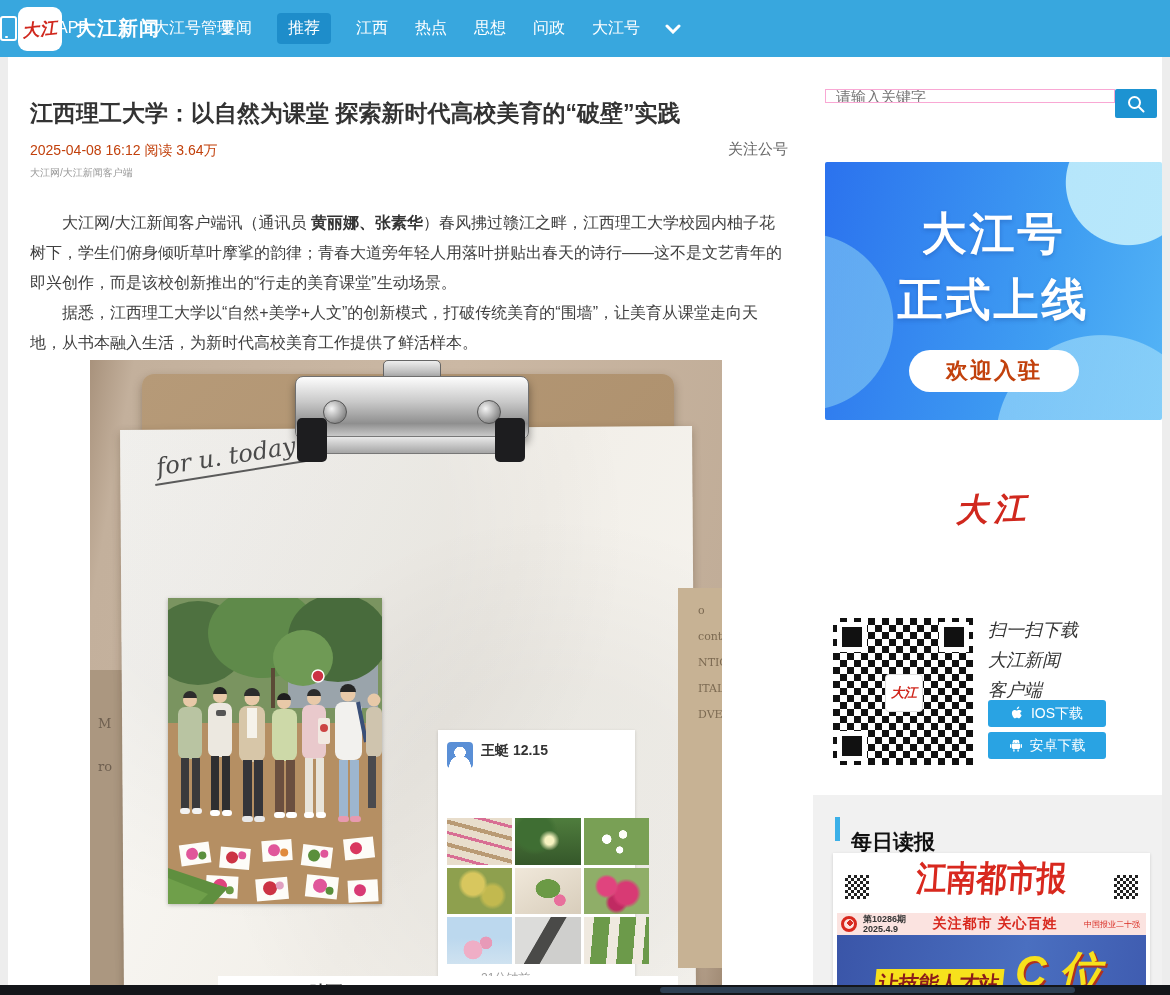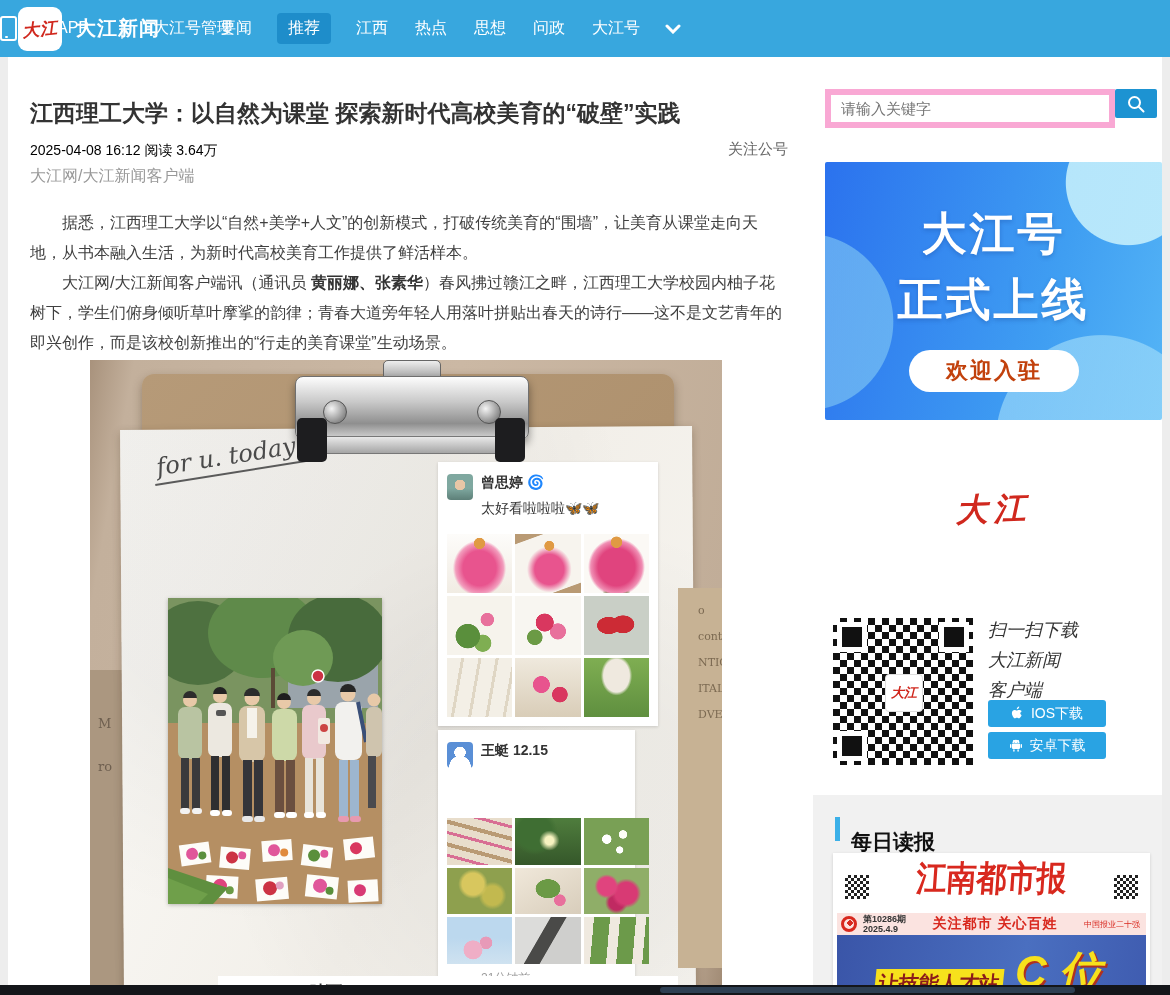--- a/index.html
+++ b/index.html
@@ -14,23 +14,23 @@
   #nav-menu{left:218px;top:0;height:57px;display:flex;align-items:center;gap:23px;}
   .nav-item{color:#fff;font-size:16px;padding:5px 2px;cursor:pointer;text-decoration:none;}
   .nav-item.active{background:#1e8dca;border-radius:4px;padding:5px 11px;}
   #nav-caret{width:16px;height:10px;}
   #nav-right{left:803px;top:0;height:57px;display:flex;align-items:center;color:#fff;font-size:16px;}
   #phone-icon{width:13px;height:21px;border:2px solid #fff;border-radius:3px;position:relative;margin-right:8px;}
   #phone-icon::after{content:"";position:absolute;left:3px;bottom:1px;width:3px;height:2px;background:#fff;border-radius:1px;}
   #nav-divider{width:2px;height:20px;background:#9fd6ef;margin:0 30px 0 32px;}
   
   #article-title{left:30px;top:98px;width:760px;font-size:23px;font-weight:bold;color:#333;}
-  #meta-row{left:30px;top:142px;font-size:14px;color:#000000;}
+  #meta-row{left:30px;top:142px;font-size:14px;color:#c2410c;}
   #follow-link{left:728px;top:140px;font-size:15px;color:#666;cursor:pointer;}
-  #source-row{left:30px;top:166px;font-size:16px;color:#999;}
+  #source-row{left:30px;top:166px;font-size:10px;color:#999;}
   #paras{left:30px;top:208px;width:758px;font-size:16px;color:#404040;line-height:30px;}
   #paras p{margin:0;text-indent:2em;}
   #paras b{font-weight:bold;color:#333;}
   
   #figure{left:90px;top:360px;width:632px;height:635px;background:linear-gradient(100deg,#a8927c 0,#c3b09c 6%,#cbb8a4 50%,#c0ac97 94%,#a08a74 100%);overflow:hidden;}
   #scrap-left{left:0;top:310px;width:58px;height:325px;background:#ab9780;color:#6e5f4f;font-family:"DejaVu Serif",serif;font-size:13px;padding-top:18px;box-sizing:border-box;}
   #scrap-left div{margin:28px 0 0 8px;}
   #board{left:52px;top:14px;width:532px;height:621px;background:linear-gradient(135deg,#b69a78,#a88a66);border-radius:12px;box-shadow:0 4px 10px rgba(60,40,20,.35);}
   #blue-scrap{left:86px;top:215px;width:36px;height:330px;background:#b9c4cc;transform:rotate(-1deg);opacity:.85;}
   #paper{left:32px;top:68px;width:572px;height:567px;background:
@@ -80,21 +80,21 @@
   .b4{background:radial-gradient(circle at 40% 35%,#d8c75e 0 22%,transparent 30%),radial-gradient(circle at 70% 60%,#c2b94f 0 18%,transparent 26%),#8ea04e;}
   .b5{background:radial-gradient(ellipse at 50% 45%,#6b9a45 0 26%,transparent 27%),radial-gradient(circle at 68% 70%,#e8709c 0 10%,transparent 11%),linear-gradient(150deg,#f0e8da,#d8cdbb);}
   .b6{background:radial-gradient(circle at 35% 40%,#e0447e 0 18%,transparent 24%),radial-gradient(circle at 65% 55%,#d83a74 0 22%,transparent 30%),radial-gradient(circle at 50% 75%,#c02a62 0 16%,transparent 24%),#8fae68;}
   .b7{background:radial-gradient(circle at 40% 70%,#efaec6 0 18%,transparent 19%),radial-gradient(circle at 60% 55%,#e79ab8 0 13%,transparent 14%),linear-gradient(#bcd8ee 45%,#cfe2f0);}
   .b8{background:linear-gradient(120deg,#dcdcda 38%,#4a4a48 39% 55%,#cfcfcd 56%);}
   .b9{background:repeating-linear-gradient(95deg,#efe9df 0 10px,#6c9a4a 10px 26px);}
   
   #scrap-right{left:588px;top:228px;width:44px;height:380px;background:#c7b294;color:#7c6a52;font-family:"DejaVu Serif",serif;font-size:11px;overflow:hidden;padding:10px 2px 0 20px;box-sizing:border-box;line-height:26px;}
   #partial-post{left:128px;top:616px;width:460px;height:19px;background:#fff;font-size:16px;font-weight:bold;color:#333;padding:6px 0 0 92px;box-sizing:border-box;}
   
-  #search-input{left:825px;top:89px;width:290px;height:39px;border:6px solid #f9a8d4;box-sizing:border-box;font-size:15px;color:#999;padding:0 10px;outline:none;}
+  #search-input{left:825px;top:89px;width:290px;height:14px;border:1px solid #f9a8d4;box-sizing:border-box;font-size:15px;color:#999;padding:0 10px;outline:none;}
   #search-btn{left:1115px;top:89px;width:42px;height:29px;background:#1d93d2;border:none;border-radius:2px;cursor:pointer;display:flex;align-items:center;justify-content:center;}
   #banner{left:825px;top:162px;width:337px;height:258px;border-radius:2px;overflow:hidden;cursor:pointer;background:
     radial-gradient(circle at 90% 8%,rgba(195,238,252,.9) 0 62px,transparent 63px),
     radial-gradient(circle at -6% 62%,rgba(140,210,245,.55) 0 88px,transparent 89px),
     radial-gradient(circle at 82% 108%,rgba(160,220,250,.65) 0 105px,transparent 106px),
     linear-gradient(105deg,#2b72ee,#3f9ef2 65%,#55b5f6);}
   .banner-line{position:absolute;left:0;width:337px;text-align:center;color:#fff;font-size:45px;font-weight:bold;letter-spacing:3px;text-shadow:0 2px 4px rgba(20,60,140,.3);}
   #banner-pill{position:absolute;left:84px;top:188px;width:170px;height:42px;background:#fff;border-radius:21px;display:flex;align-items:center;justify-content:center;color:#c2410c;font-size:22px;font-weight:bold;letter-spacing:2px;}
   #side-logo{left:825px;top:488px;width:337px;text-align:center;color:#d0281e;font-size:32px;font-weight:bold;font-style:italic;letter-spacing:6px;transform:rotate(-2deg);}
   
@@ -158,22 +158,22 @@
 
   <h1 id="article-title" class="abs" style="margin:0">江西理工大学：以自然为课堂 探索新时代高校美育的“破壁”实践</h1>
   <div id="meta-row" class="abs">
     <span>2025-04-08 16:12</span>
     <span> </span>
     <span>阅读 3.64万</span>
   </div>
   <div id="follow-link" class="abs">关注公号</div>
   <div id="source-row" class="abs">大江网/大江新闻客户端</div>
   <div id="paras" class="abs">
+    <p><span>大江网/大江新闻客户端讯（通讯员 </span><b>黄丽娜、张素华</b><span>）春风拂过赣江之畔，江西理工大学校园内柚子花树下，学生们俯身倾听草叶摩挲的韵律；青春大道旁年轻人用落叶拼贴出春天的诗行——这不是文艺青年的即兴创作，而是该校创新推出的“行走的美育课堂”生动场景。</span></p>
     <p>据悉，江西理工大学以“自然+美学+人文”的创新模式，打破传统美育的“围墙”，让美育从课堂走向天地，从书本融入生活，为新时代高校美育工作提供了鲜活样本。</p>
-    <p><span>大江网/大江新闻客户端讯（通讯员 </span><b>黄丽娜、张素华</b><span>）春风拂过赣江之畔，江西理工大学校园内柚子花树下，学生们俯身倾听草叶摩挲的韵律；青春大道旁年轻人用落叶拼贴出春天的诗行——这不是文艺青年的即兴创作，而是该校创新推出的“行走的美育课堂”生动场景。</span></p>
   </div>
 
   <div id="figure" class="abs">
     <div id="scrap-left" class="abs">
       <div>M</div>
       <div>ro</div>
     </div>
     <div id="board" class="abs"></div>
     <div id="blue-scrap" class="abs"></div>
     <div id="paper" class="abs"></div>
@@ -310,36 +310,20 @@
           </g>
         <g transform="rotate(-3 195 292)">
             <rect x="180" y="282" width="30" height="22" fill="#fdfcf8"></rect>
             <circle cx="192" cy="292" r="6" fill="#d83a74"></circle>
           </g>
       </g>
       <path d="M0 270 L60 290 L45 306 L0 306 Z" fill="#5f8f3f"></path>
       <path d="M0 280 L40 296 L30 306 L0 306 Z" fill="#6f9f4a"></path>
     </svg>
 
-    <div id="post1" class="abs post">
-      <div class="pavatar av1"></div>
-      <div class="pname"><span>曾思婷</span> <span>🌀</span></div>
-      <div class="pmsg">太好看啦啦啦🦋🦋</div>
-      <div id="grid1" class="pgrid">
-        <div class="cell a1"></div>
-        <div class="cell a2"></div>
-        <div class="cell a3"></div>
-        <div class="cell a4"></div>
-        <div class="cell a5"></div>
-        <div class="cell a6"></div>
-        <div class="cell a7"></div>
-        <div class="cell a8"></div>
-        <div class="cell a9"></div>
-      </div>
-    </div>
 
     <div id="post2" class="abs post">
       <div class="pavatar av2"></div>
       <div class="pname">王蜓 12.15</div>
       <div id="grid2" class="pgrid" style="top:88px;">
         <div class="cell b1"></div>
         <div class="cell b2"></div>
         <div class="cell b3"></div>
         <div class="cell b4"></div>
         <div class="cell b5"></div>

